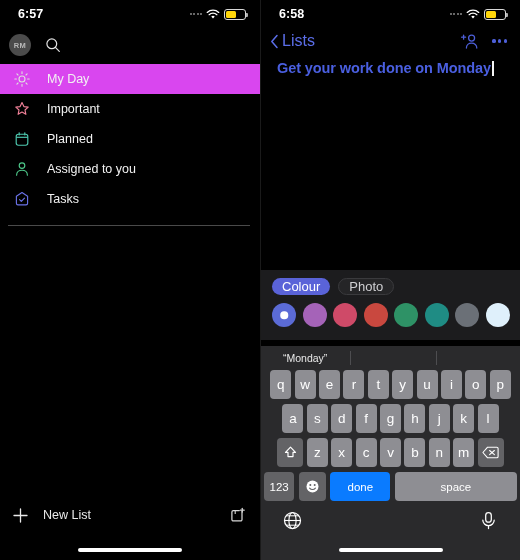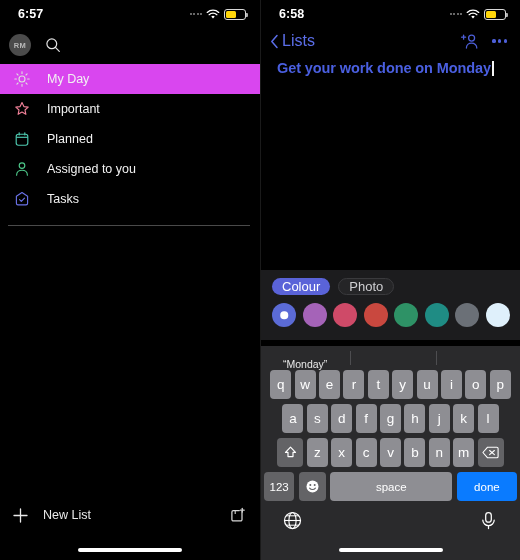--- a/index.html
+++ b/index.html
@@ -98,21 +98,21 @@
   .swatches { display: flex; gap: 6.5px; padding: 8px 0 0 11px; }
   .sw { width: 24px; height: 24px; border-radius: 50%; position: relative; flex: 0 0 auto; }
   .sw.sel::after {
     content: ""; position: absolute; left: 50%; top: 50%;
     transform: translate(-50%,-50%); width: 7.5px; height: 7.5px;
     border-radius: 50%; background: #fff;
   }
 
   
   .kbd { position: absolute; left: 0; right: 0; top: 346px; bottom: 0; background: #2a2a2c; }
-  .predict { height: 24px; display: flex; align-items: flex-end; position: relative; }
+  .predict { height: 24px; display: flex; align-items: center; position: relative; }
   .predict-word { color: #e8e8e8; font-size: 10.5px; padding-left: 22px; }
   .predict .sep { position: absolute; top: 5px; width: 1px; height: 14px; background: #4d4d50; }
   .krow { display: flex; justify-content: center; align-items: center; margin-bottom: 5px; }
   .krow.r1 { gap: 3.4px; }
   .krow.r2 { gap: 3.4px; }
   .krow.r3 { gap: 3.4px; }
   .krow.r4 { gap: 4.6px; }
   .key {
     width: 21px; height: 29px; border-radius: 4px; background: #8e8e93;
     color: #fff; font-size: 13.5px; display: flex; align-items: center;
@@ -373,22 +373,22 @@
       <div class="krow r4">
         <span class="key num">123</span>
         <span class="key emoji">
           <svg width="15" height="15" viewBox="0 0 15 15">
             <circle cx="7.5" cy="7.5" r="6" fill="#fff"></circle>
             <circle cx="5.3" cy="5.9" r="1" fill="#636366"></circle>
             <circle cx="9.7" cy="5.9" r="1" fill="#636366"></circle>
             <path d="M4.6 9.1a3.6 3.6 0 0 0 5.8 0" stroke="#636366" stroke-width="1.1" fill="none" stroke-linecap="round"></path>
           </svg>
         </span>
+        <span class="key done">done</span>
         <span class="key space">space</span>
-        <span class="key done">done</span>
       </div>
 
       <div class="kbottom">
         <svg class="globe-ic" viewBox="0 0 19 19">
           <circle cx="9.5" cy="9.5" r="8" stroke="#fff" stroke-width="1.25" fill="none"></circle>
           <ellipse cx="9.5" cy="9.5" rx="3.6" ry="8" stroke="#fff" stroke-width="1.1" fill="none"></ellipse>
           <line x1="1.6" y1="9.5" x2="17.4" y2="9.5" stroke="#fff" stroke-width="1.1"></line>
           <line x1="3" y1="4.8" x2="16" y2="4.8" stroke="#fff" stroke-width="1"></line>
           <line x1="3" y1="14.2" x2="16" y2="14.2" stroke="#fff" stroke-width="1"></line>
         </svg>

